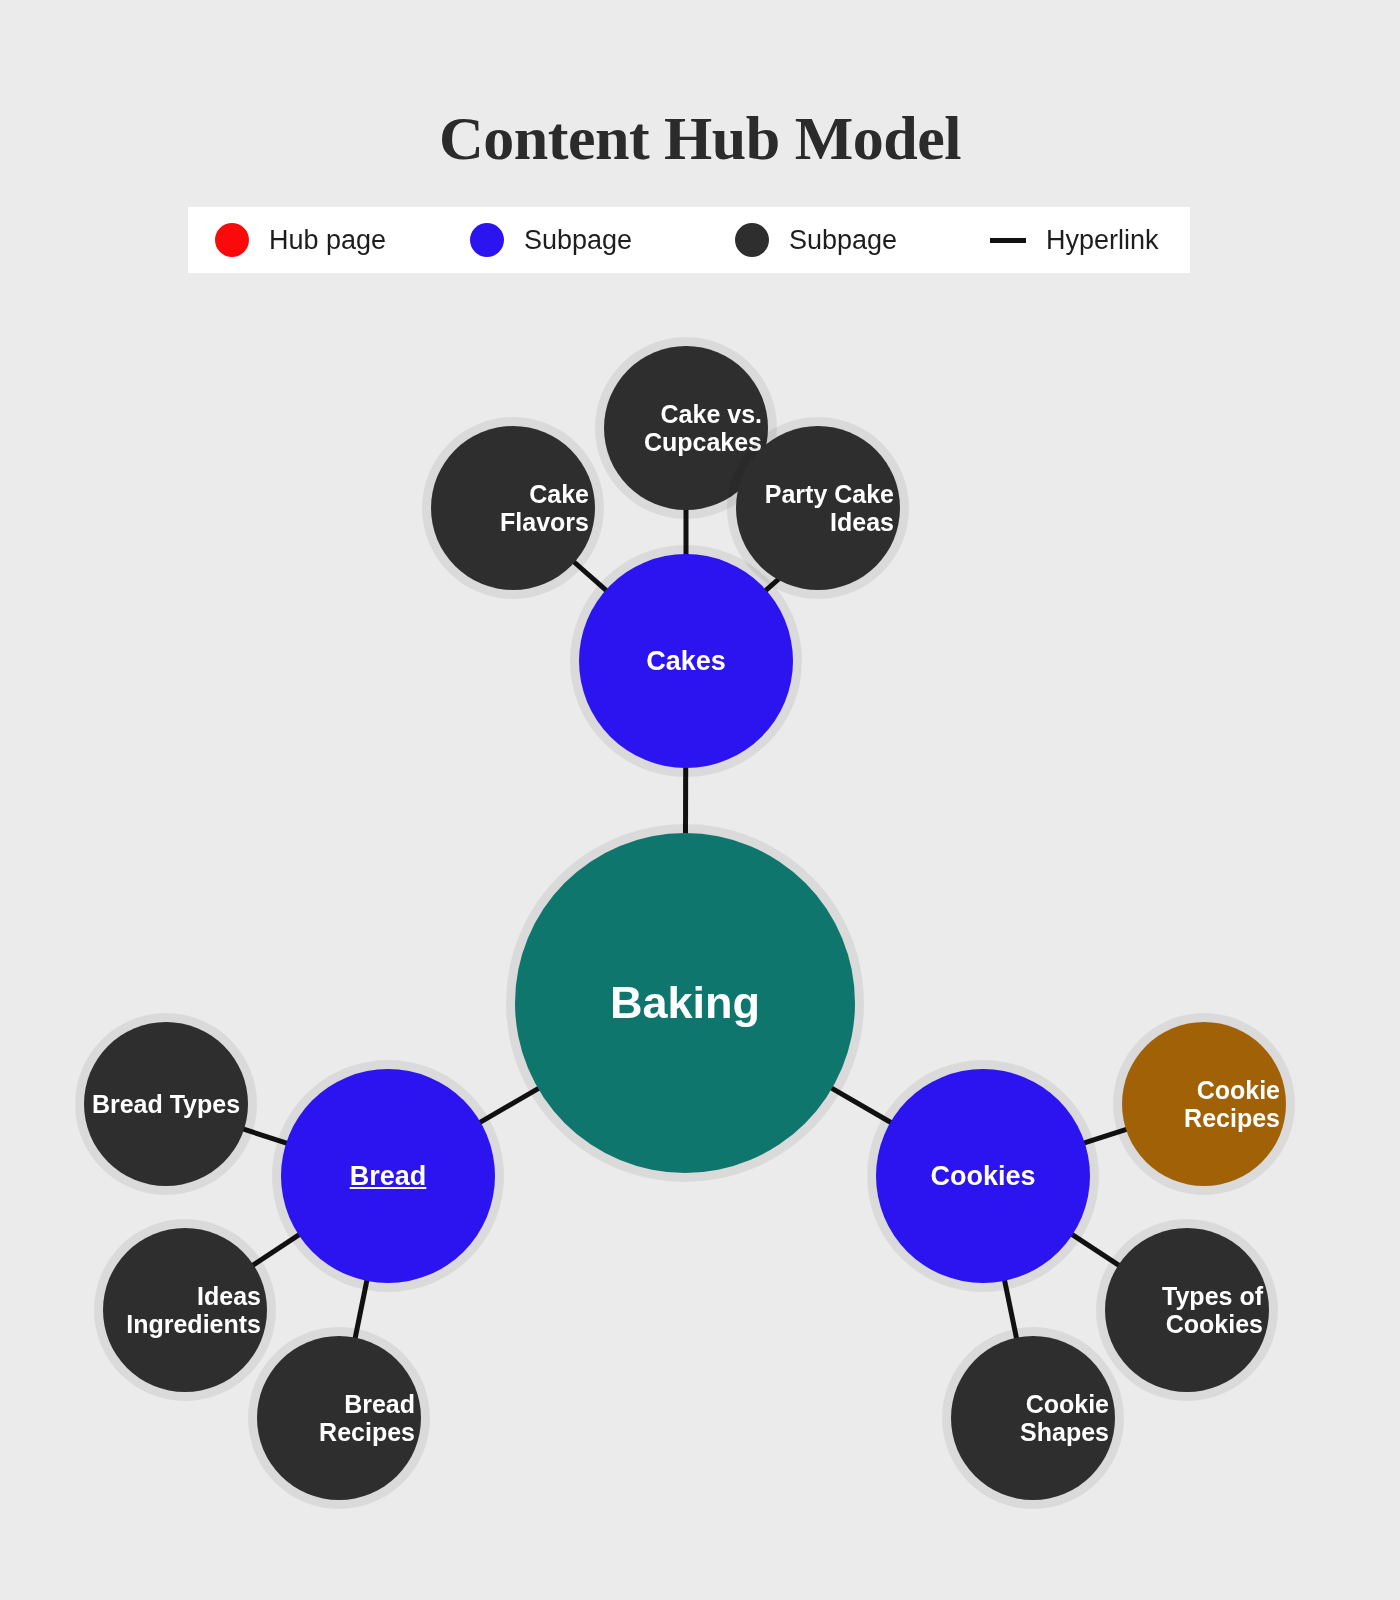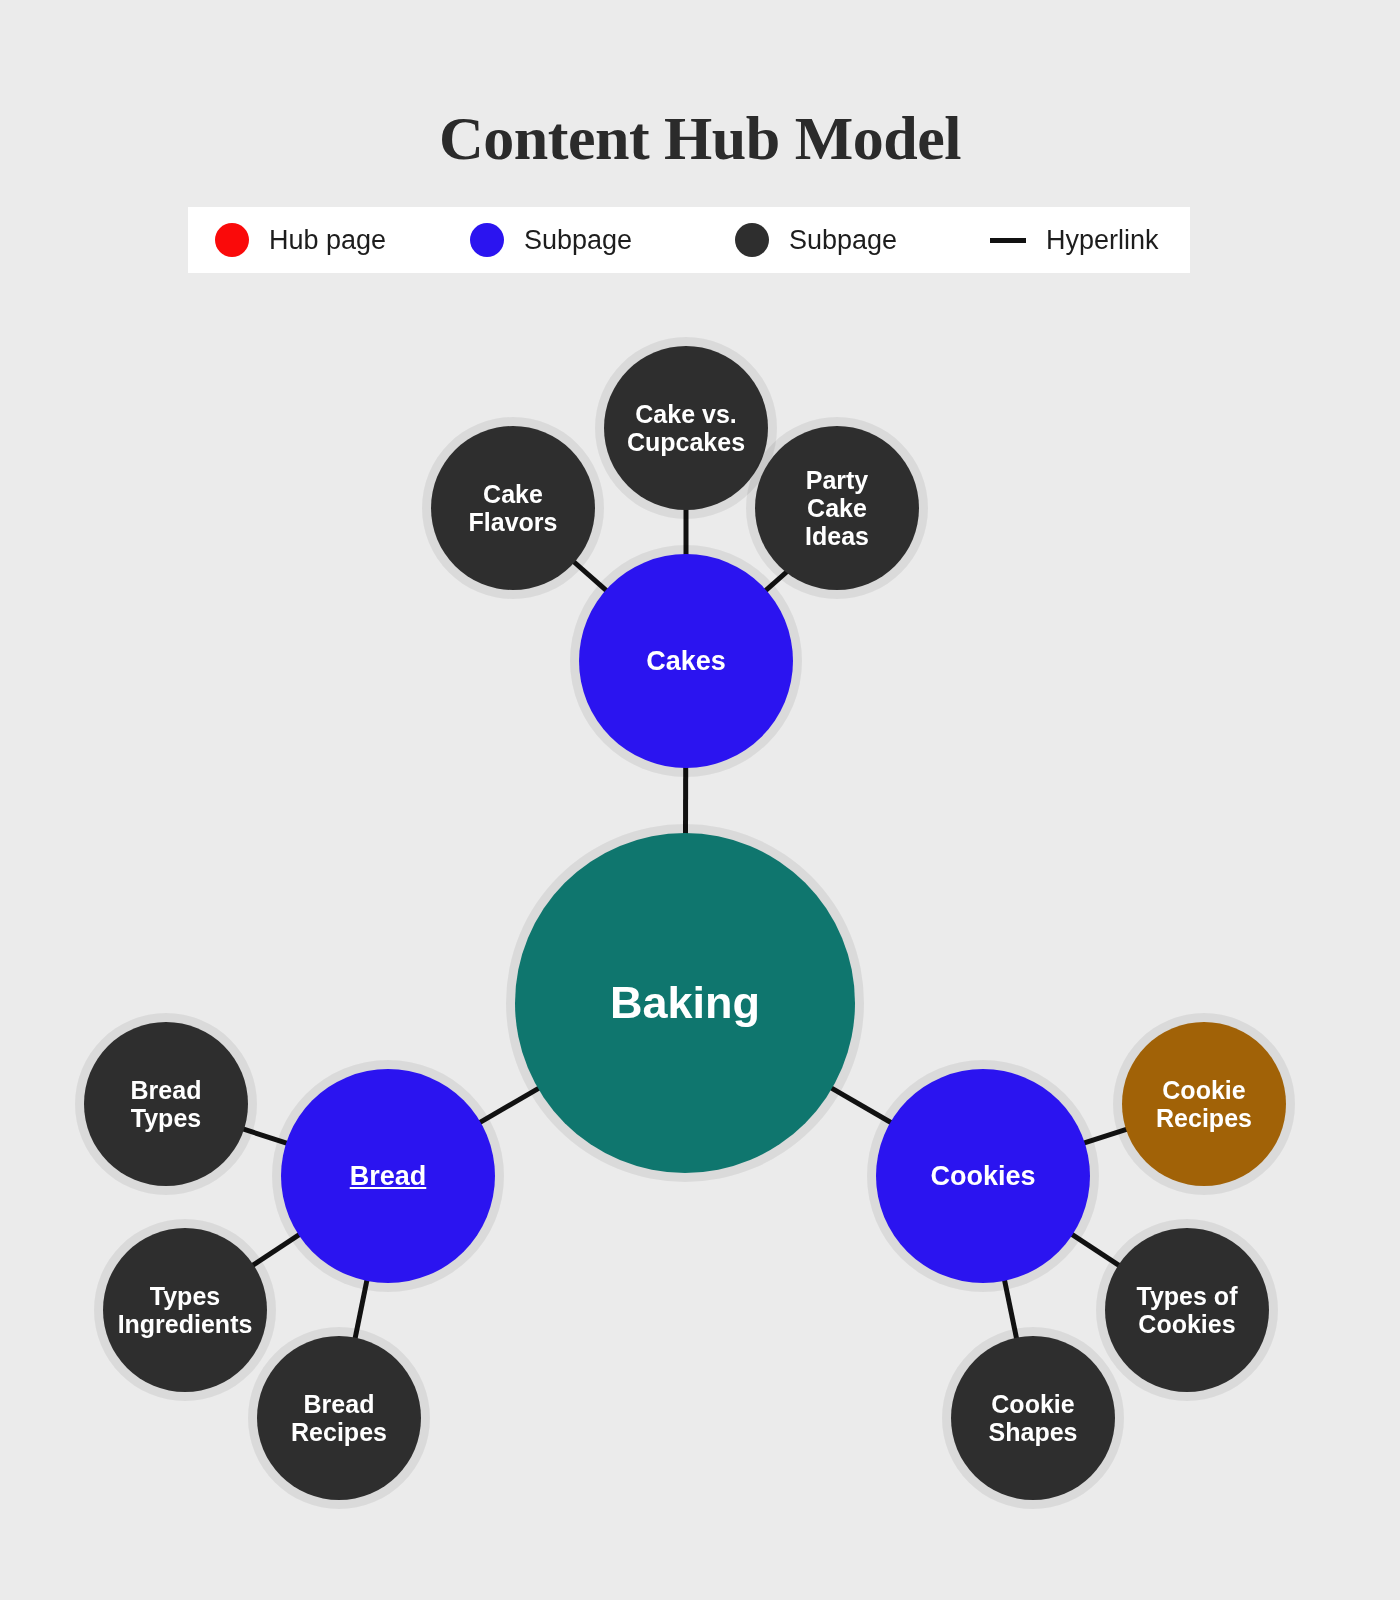--- a/index.html
+++ b/index.html
@@ -101,21 +101,22 @@
     justify-content: center;
     text-align: center;
     color: #ffffff;
     font-weight: bold;
     box-sizing: border-box;
     box-shadow: 0 0 0 9px rgba(0,0,0,0.07);
     line-height: 1.12;
   }
   .node-label {
     display: block;
-    padding: 0 22px;
+    padding: 0 6px;
+    text-align: right;
   }
 
   .node.hub   { background: #fa0a0a; font-size: 45px; }
   .node.topic { background: #2b14f0; font-size: 27px; }
   .node.leaf  { background: #2e2e2e; font-size: 25px; font-weight: bold; }
 </style>
 </head>
 <body>
 
 <div id="stage">
@@ -168,28 +169,28 @@
         </div>
         <div class="node topic" style="left: 876px; top: 1069px; width: 214px; height: 214px; background: rgb(43, 20, 240);">
           <span class="node-label">Cookies</span>
         </div>
         <div class="node leaf" style="left: 431px; top: 426px; width: 164px; height: 164px; background: rgb(46, 46, 46);">
           <span class="node-label">Cake Flavors</span>
         </div>
         <div class="node leaf" style="left: 604px; top: 346px; width: 164px; height: 164px; background: rgb(46, 46, 46);">
           <span class="node-label">Cake vs. Cupcakes</span>
         </div>
-        <div class="node leaf" style="left: 755px; top: 426px; width: 164px; height: 164px; background: rgb(46, 46, 46);">
+        <div class="node leaf" style="left: 736px; top: 426px; width: 164px; height: 164px; background: rgb(46, 46, 46);">
           <span class="node-label">Party Cake Ideas</span>
         </div>
         <div class="node leaf" style="left: 84px; top: 1022px; width: 164px; height: 164px; background: rgb(46, 46, 46);">
           <span class="node-label">Bread Types</span>
         </div>
         <div class="node leaf" style="left: 103px; top: 1228px; width: 164px; height: 164px; background: rgb(46, 46, 46);">
-          <span class="node-label">Types Ingredients</span>
+          <span class="node-label">Ideas Ingredients</span>
         </div>
         <div class="node leaf" style="left: 257px; top: 1336px; width: 164px; height: 164px; background: rgb(46, 46, 46);">
           <span class="node-label">Bread Recipes</span>
         </div>
         <div class="node leaf" style="left: 1122px; top: 1022px; width: 164px; height: 164px; background: #a16207;">
           <span class="node-label">Cookie Recipes</span>
         </div>
         <div class="node leaf" style="left: 1105px; top: 1228px; width: 164px; height: 164px; background: rgb(46, 46, 46);">
           <span class="node-label">Types of Cookies</span>
         </div>

